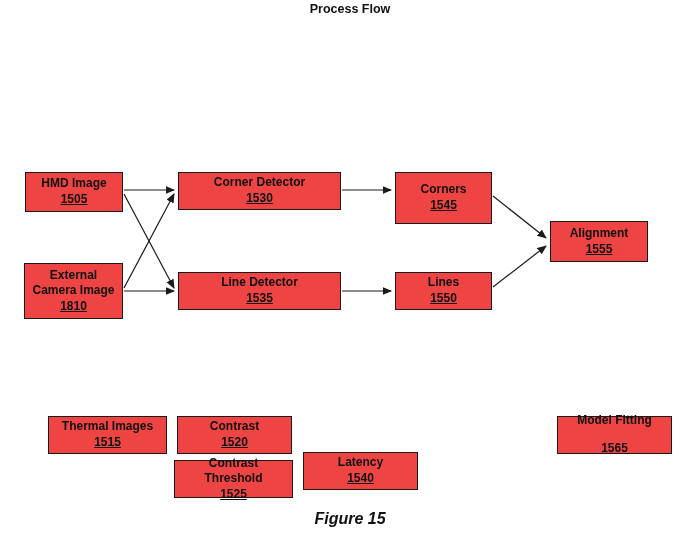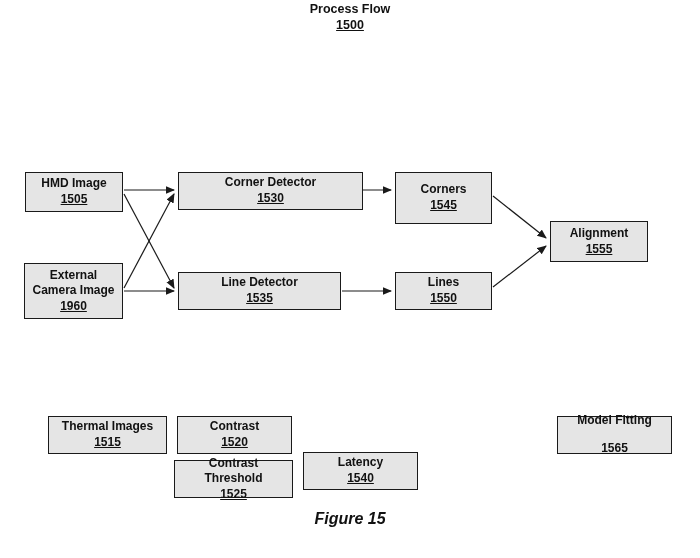--- a/index.html
+++ b/index.html
@@ -34,38 +34,38 @@
     left: 0;
     top: 0;
     width: 700px;
     height: 558px;
     pointer-events: none;
   }
   .node {
     position: absolute;
     box-sizing: border-box;
     border: 1.6px solid #1a1a1a;
-    background: #e5e5e5;
+    background: #ef4444;
     display: flex;
     flex-direction: column;
     align-items: center;
     justify-content: center;
     text-align: center;
     font-size: 12px;
     font-weight: 700;
     line-height: 1.3;
     padding: 2px 4px;
   }
   .node .num {
     text-decoration: underline;
   }
   
   .n-hmd        { left: 25px;  top: 172px; width: 98px;  height: 40px; }
   .n-ext        { left: 24px;  top: 263px; width: 99px;  height: 56px; }
-  .n-cornerdet  { left: 178px; top: 172px; width: 185px; height: 38px; }
+  .n-cornerdet  { left: 178px; top: 172px; width: 163px; height: 38px; }
   .n-linedet    { left: 178px; top: 272px; width: 163px; height: 38px; }
   .n-corners    { left: 395px; top: 172px; width: 97px;  height: 52px; }
   .n-lines      { left: 395px; top: 272px; width: 97px;  height: 38px; }
   .n-alignment  { left: 550px; top: 221px; width: 98px;  height: 41px; }
   
   .n-thermal    { left: 48px;  top: 416px; width: 119px; height: 38px; }
   .n-contrast   { left: 177px; top: 416px; width: 115px; height: 38px; }
   .n-cthresh    { left: 174px; top: 460px; width: 119px; height: 38px; }
   .n-latency    { left: 303px; top: 416px; width: 115px; height: 38px; margin-top: 36px; }
   .n-model      { left: 429px; top: 416px; width: 116px; height: 38px; }
@@ -81,21 +81,20 @@
     font-style: italic;
   }
 </style>
 </head>
 <body>
 
 <div class="canvas">
 
   <div class="diagram-title">
     <div>Process Flow</div>
-    <div class="num">1500</div>
   </div>
 
   <svg class="arrows" viewBox="0 0 700 558" xmlns="http://www.w3.org/2000/svg">
     <defs>
       <marker id="ah" markerWidth="10" markerHeight="9" refX="8.5" refY="4" orient="auto" markerUnits="userSpaceOnUse">
         <path d="M0,0 L9.5,4 L0,8 z" fill="#1a1a1a"></path>
       </marker>
     </defs>
     <g stroke="#1a1a1a" stroke-width="1.2" fill="none">
       <line x1="124" y1="190" x2="174" y2="190" marker-end="url(#ah)"></line>
@@ -109,21 +108,21 @@
     </g>
   </svg>
 
   <div class="node n-hmd">
     <span class="label">HMD Image</span>
     <span class="num">1505</span>
   </div>
 
   <div class="node n-ext">
     <span class="label">External Camera Image</span>
-    <span class="num">1960</span>
+    <span class="num">1810</span>
   </div>
 
   <div class="node n-cornerdet">
     <span class="label">Corner Detector</span>
     <span class="num">1530</span>
   </div>
 
   <div class="node n-linedet">
     <span class="label">Line Detector</span>
     <span class="num">1535</span>

